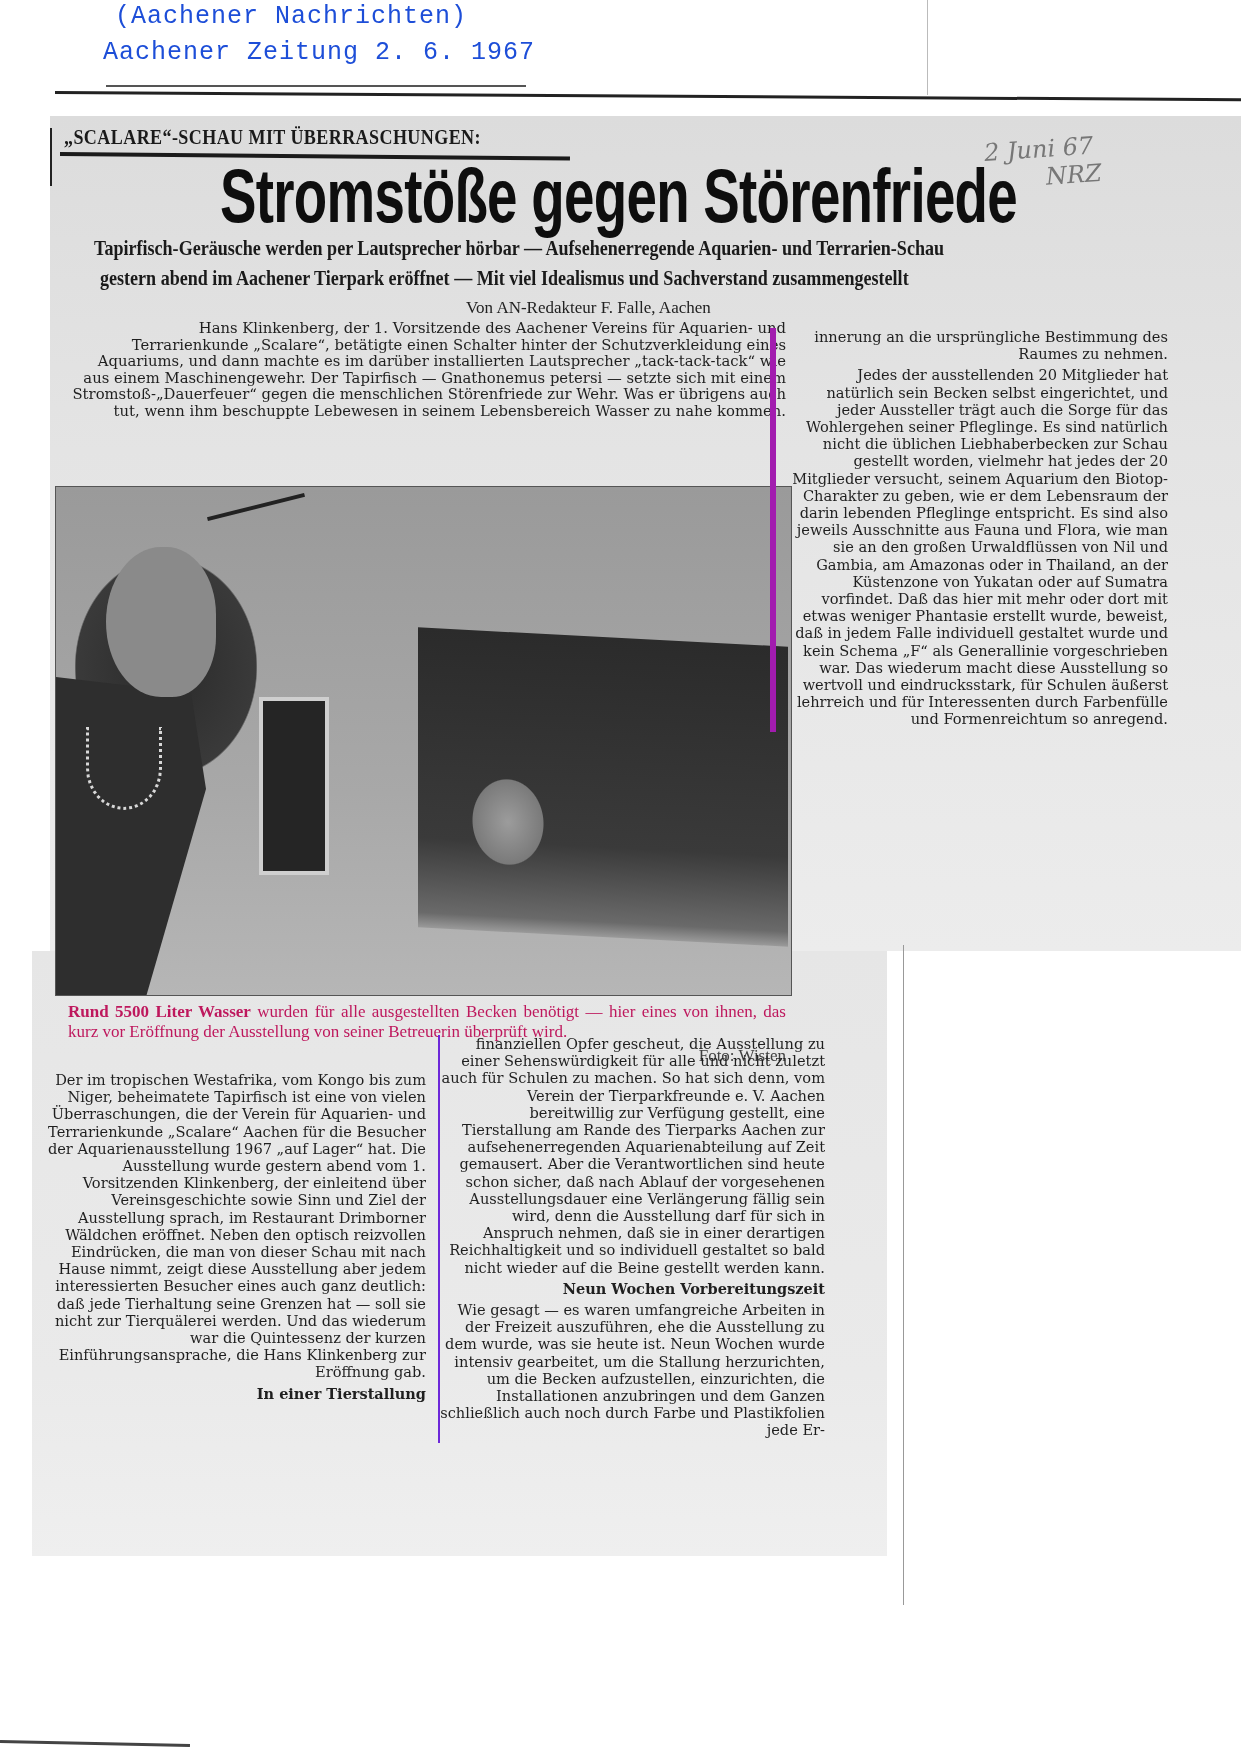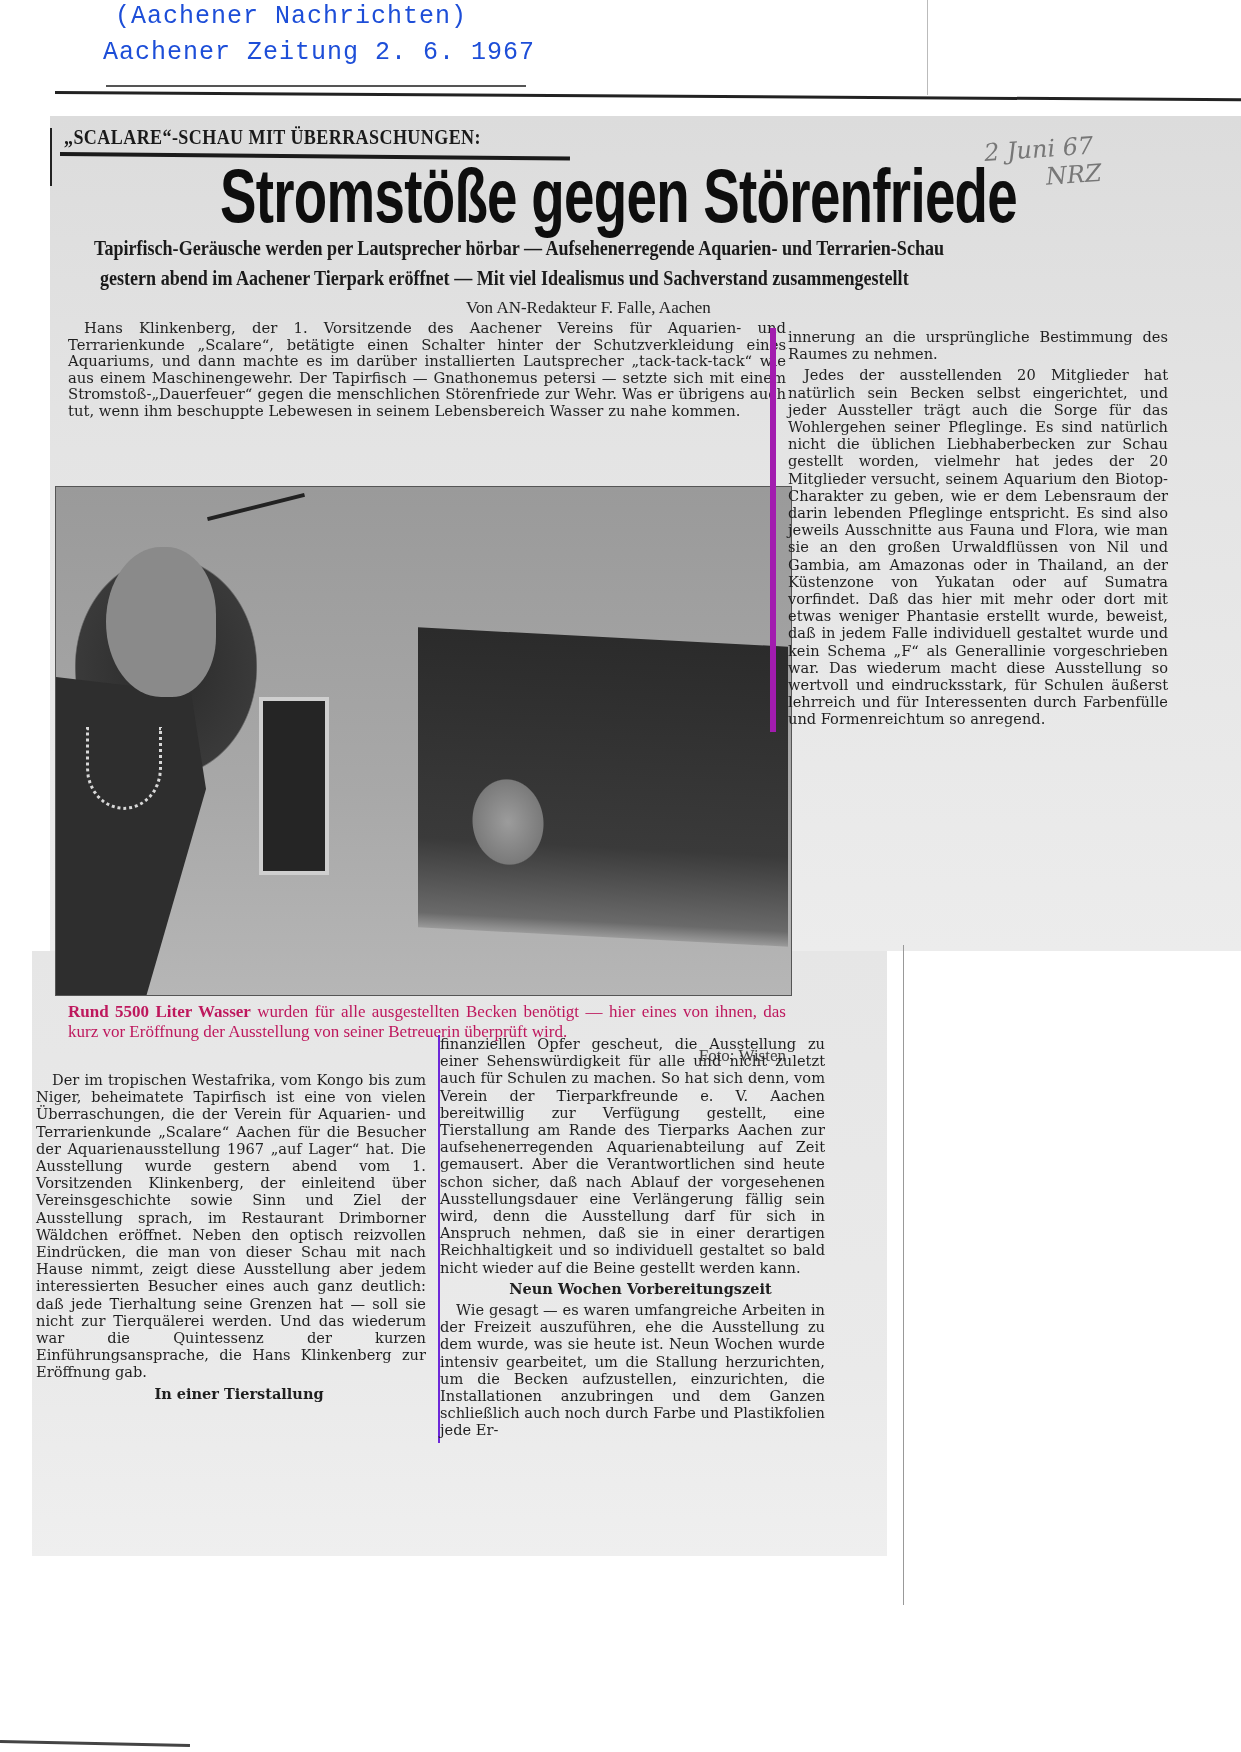--- a/index.html
+++ b/index.html
@@ -65,21 +65,21 @@
   }
   #handwritten {
     position: absolute; left: 935px; top: 20px; font-family: "DejaVu Serif", serif;
     font-style: italic; font-size: 24px; color: #777; line-height: 1.15; transform: rotate(-4deg);
   }
 
   .col-text {
     position: absolute; font-family: "DejaVu Serif", serif; font-size: 14.6px; line-height: 17.2px;
     text-align: justify; color: #1f1f1f;
   }
-  .col-text p { margin: 0 0 4px 0; text-indent: 16px; }
+  .col-text p { margin: 0 0 4px 0; text-indent: 16px; text-align: right; }
   .col-text p.noindent { text-indent: 0; }
   #lead { left: 18px; top: 204px; width: 718px; font-size: 14.8px; line-height: 16.6px; }
   #col-right { left: 720px; top: 212px; width: 380px; border-left: 6px solid #a21caf; padding-left: 12px; }
 
   #photo {
     position: absolute; left: 5px; top: 370px; width: 735px; height: 508px;
     background:
       radial-gradient(ellipse 150px 180px at 110px 180px, #2a2a2a 0%, #3a3a3a 60%, transparent 61%),
       linear-gradient(180deg, #9a9a9a 0%, #a8a8a8 60%, #b6b6b6 100%);
     overflow: hidden; border: 1px solid #555;

